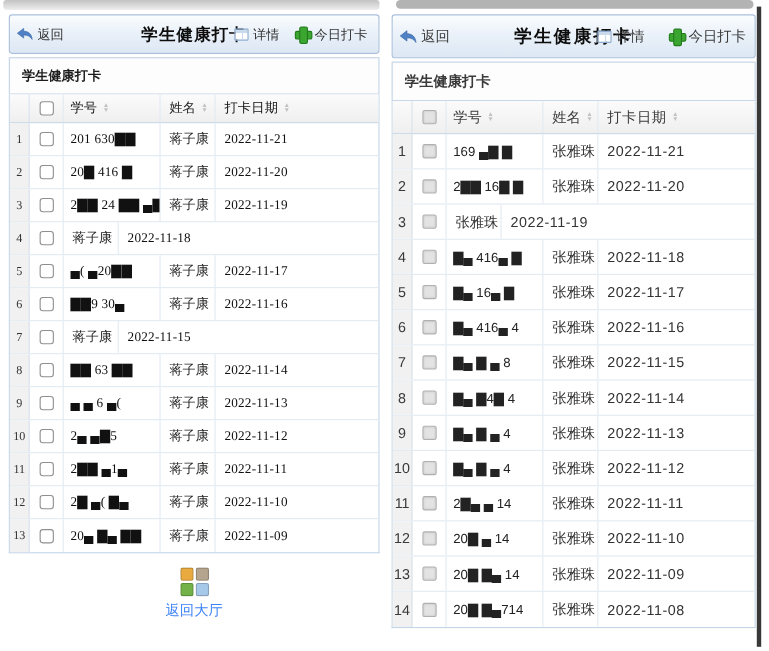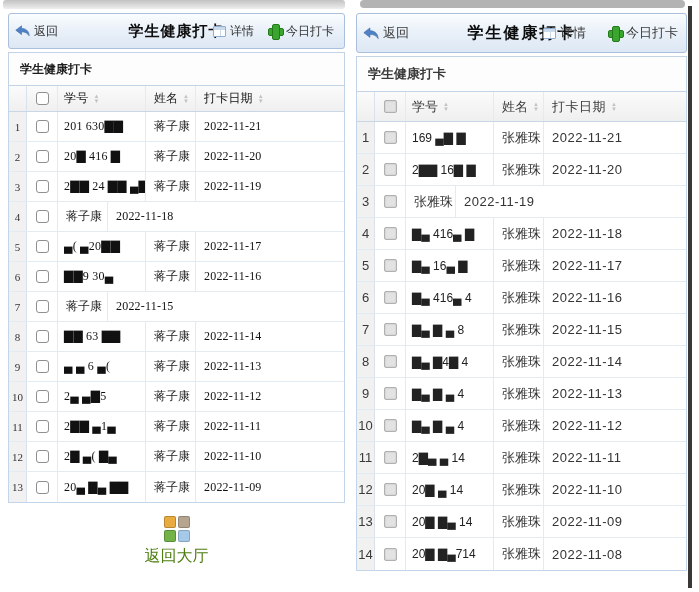--- a/index.html
+++ b/index.html
@@ -94,21 +94,21 @@
   .sort::before { content: "▲"; font-size: 6px; line-height: 5px; color: #c2c2c2; }
   .sort::after  { content: "▼"; font-size: 6px; line-height: 5px; color: #c2c2c2; }
 
   
   .footer { display: flex; justify-content: center; margin-top: 13px; }
   .footer-btn { display: flex; flex-direction: column; align-items: center; cursor: pointer; }
   .winicons { display: grid; grid-template-columns: 12px 12px; grid-gap: 2px; }
   .wi { width: 12px; height: 12px; border: 1px solid rgba(0,0,0,0.2); border-radius: 2px; }
   .wi1 { background: #e9ab3f; } .wi2 { background: #b5a58f; }
   .wi3 { background: #72b249; } .wi4 { background: #a6c9e9; }
-  .footer-label { margin-top: 4px; font-size: 16px; color: #4d7c0f; }
+  .footer-label { margin-top: 4px; font-size: 13px; color: #3b82f6; }
 </style>
 </head>
 <body>
 
 <div class="stage">
 
   <div class="topstrip-left"></div>
   <div class="topbar-right"></div>
   <div class="dark-edge"></div>
 

